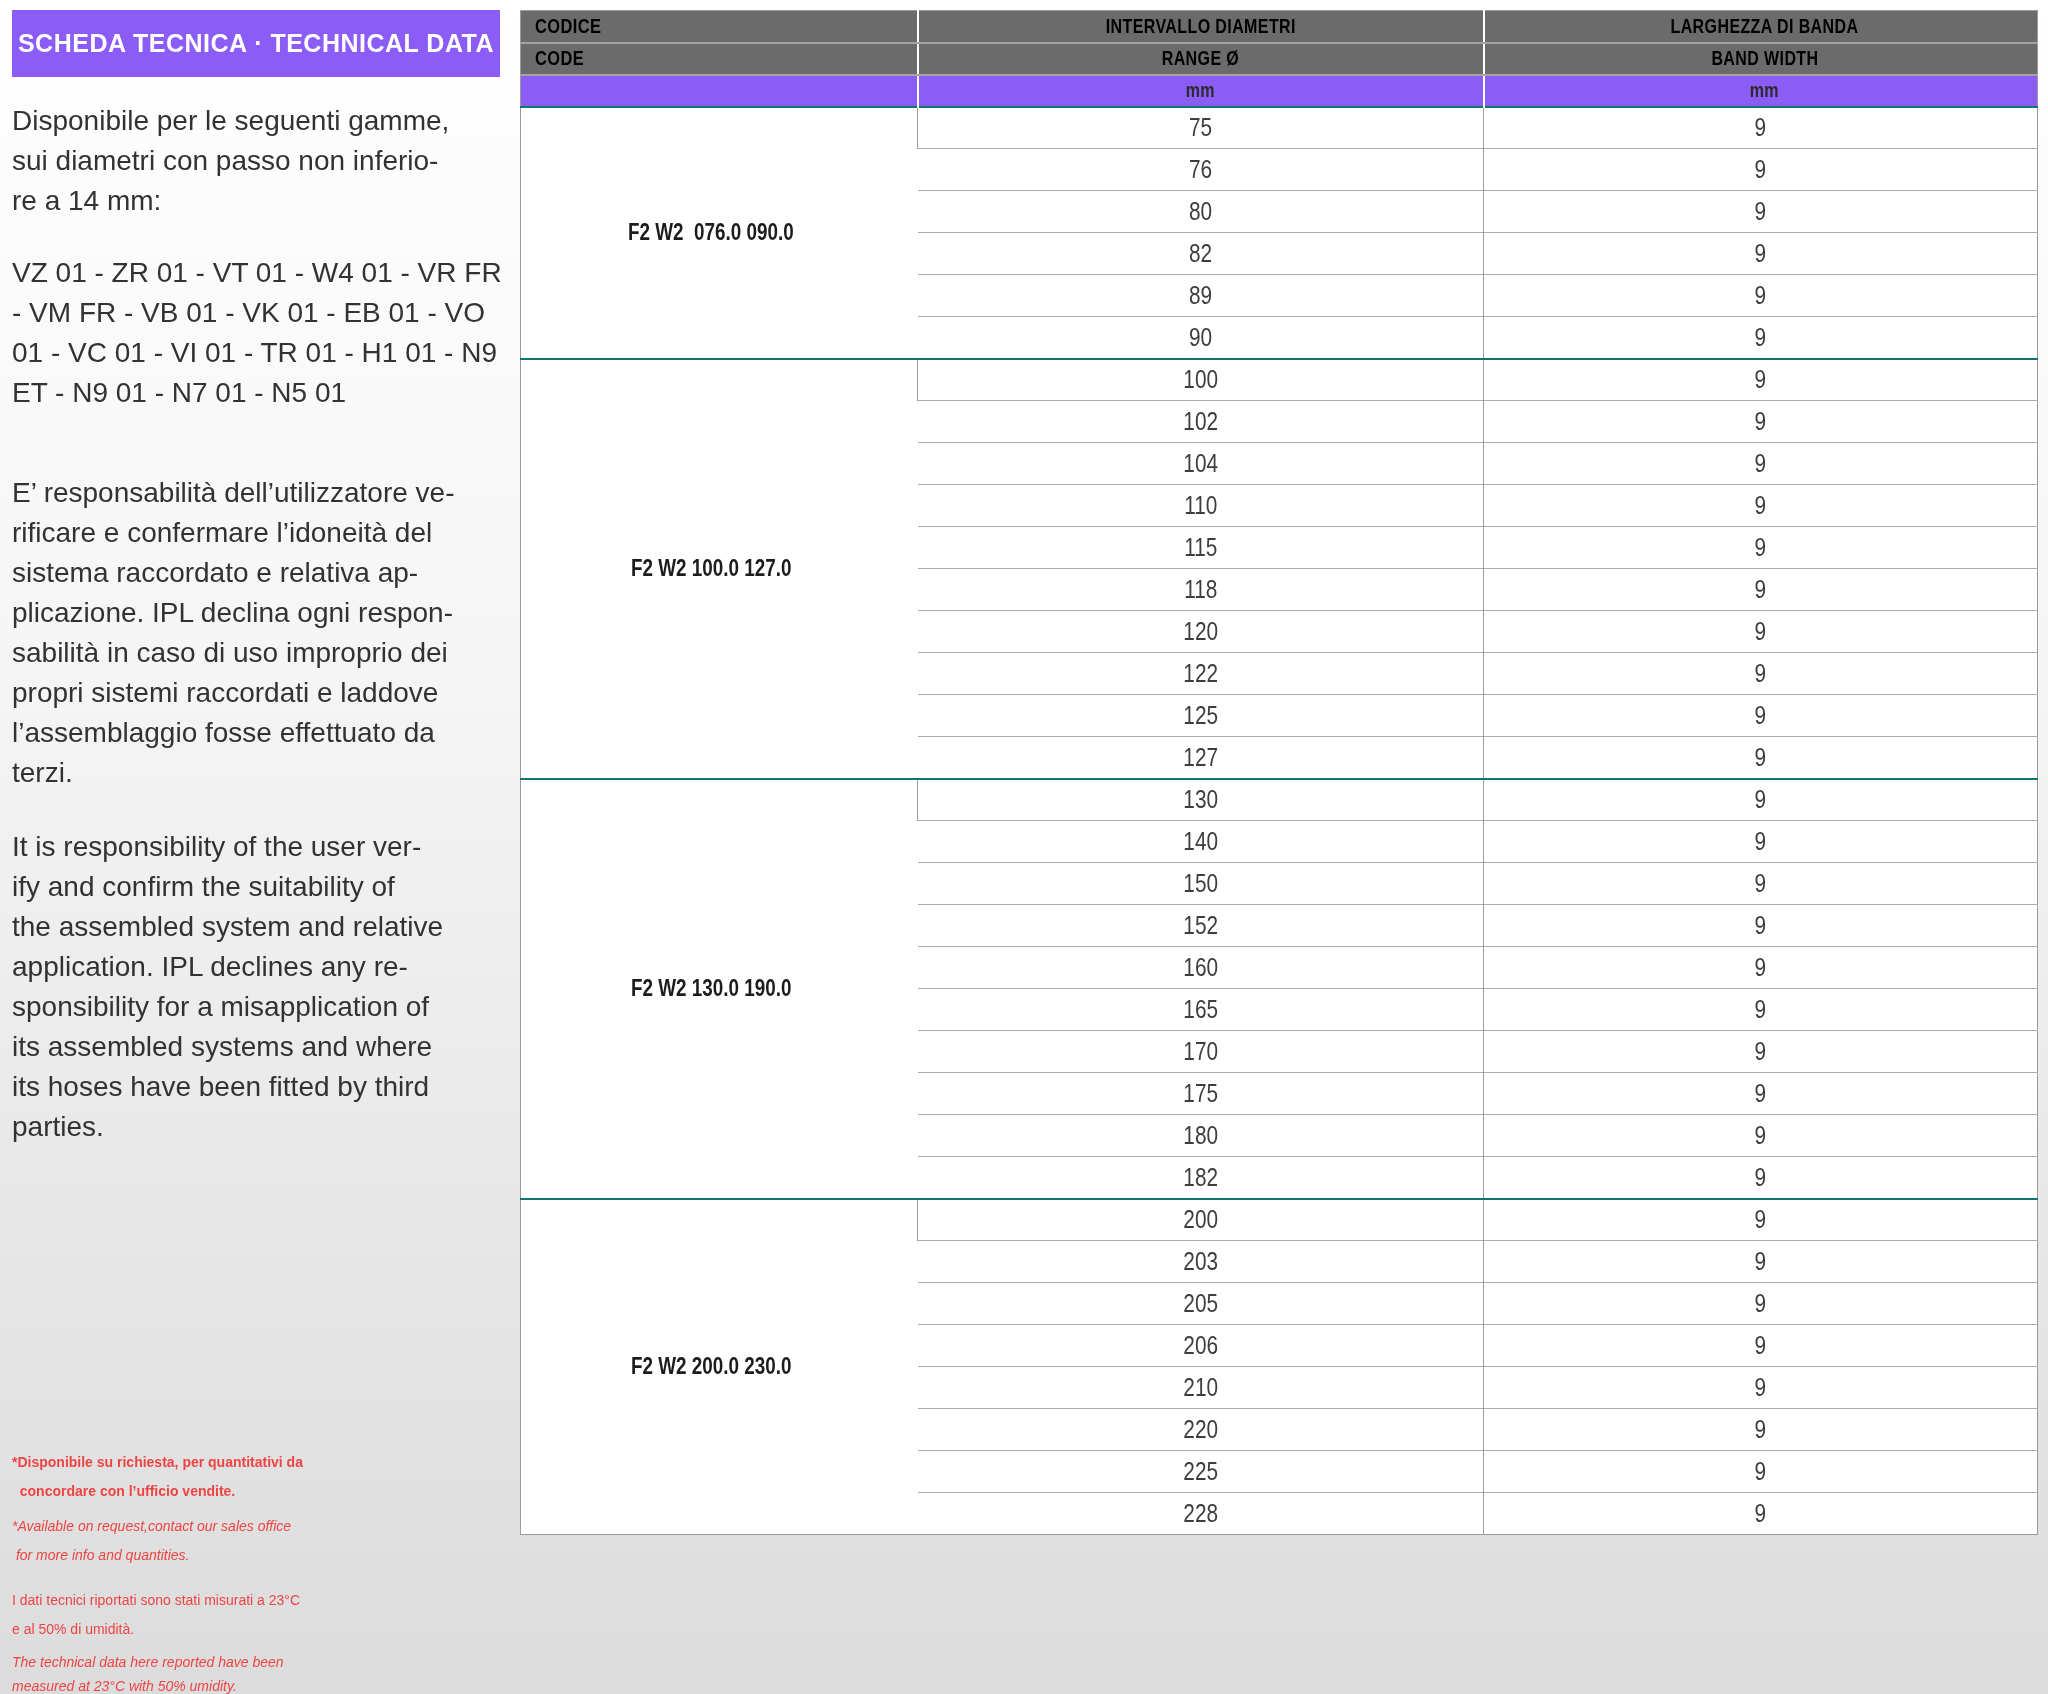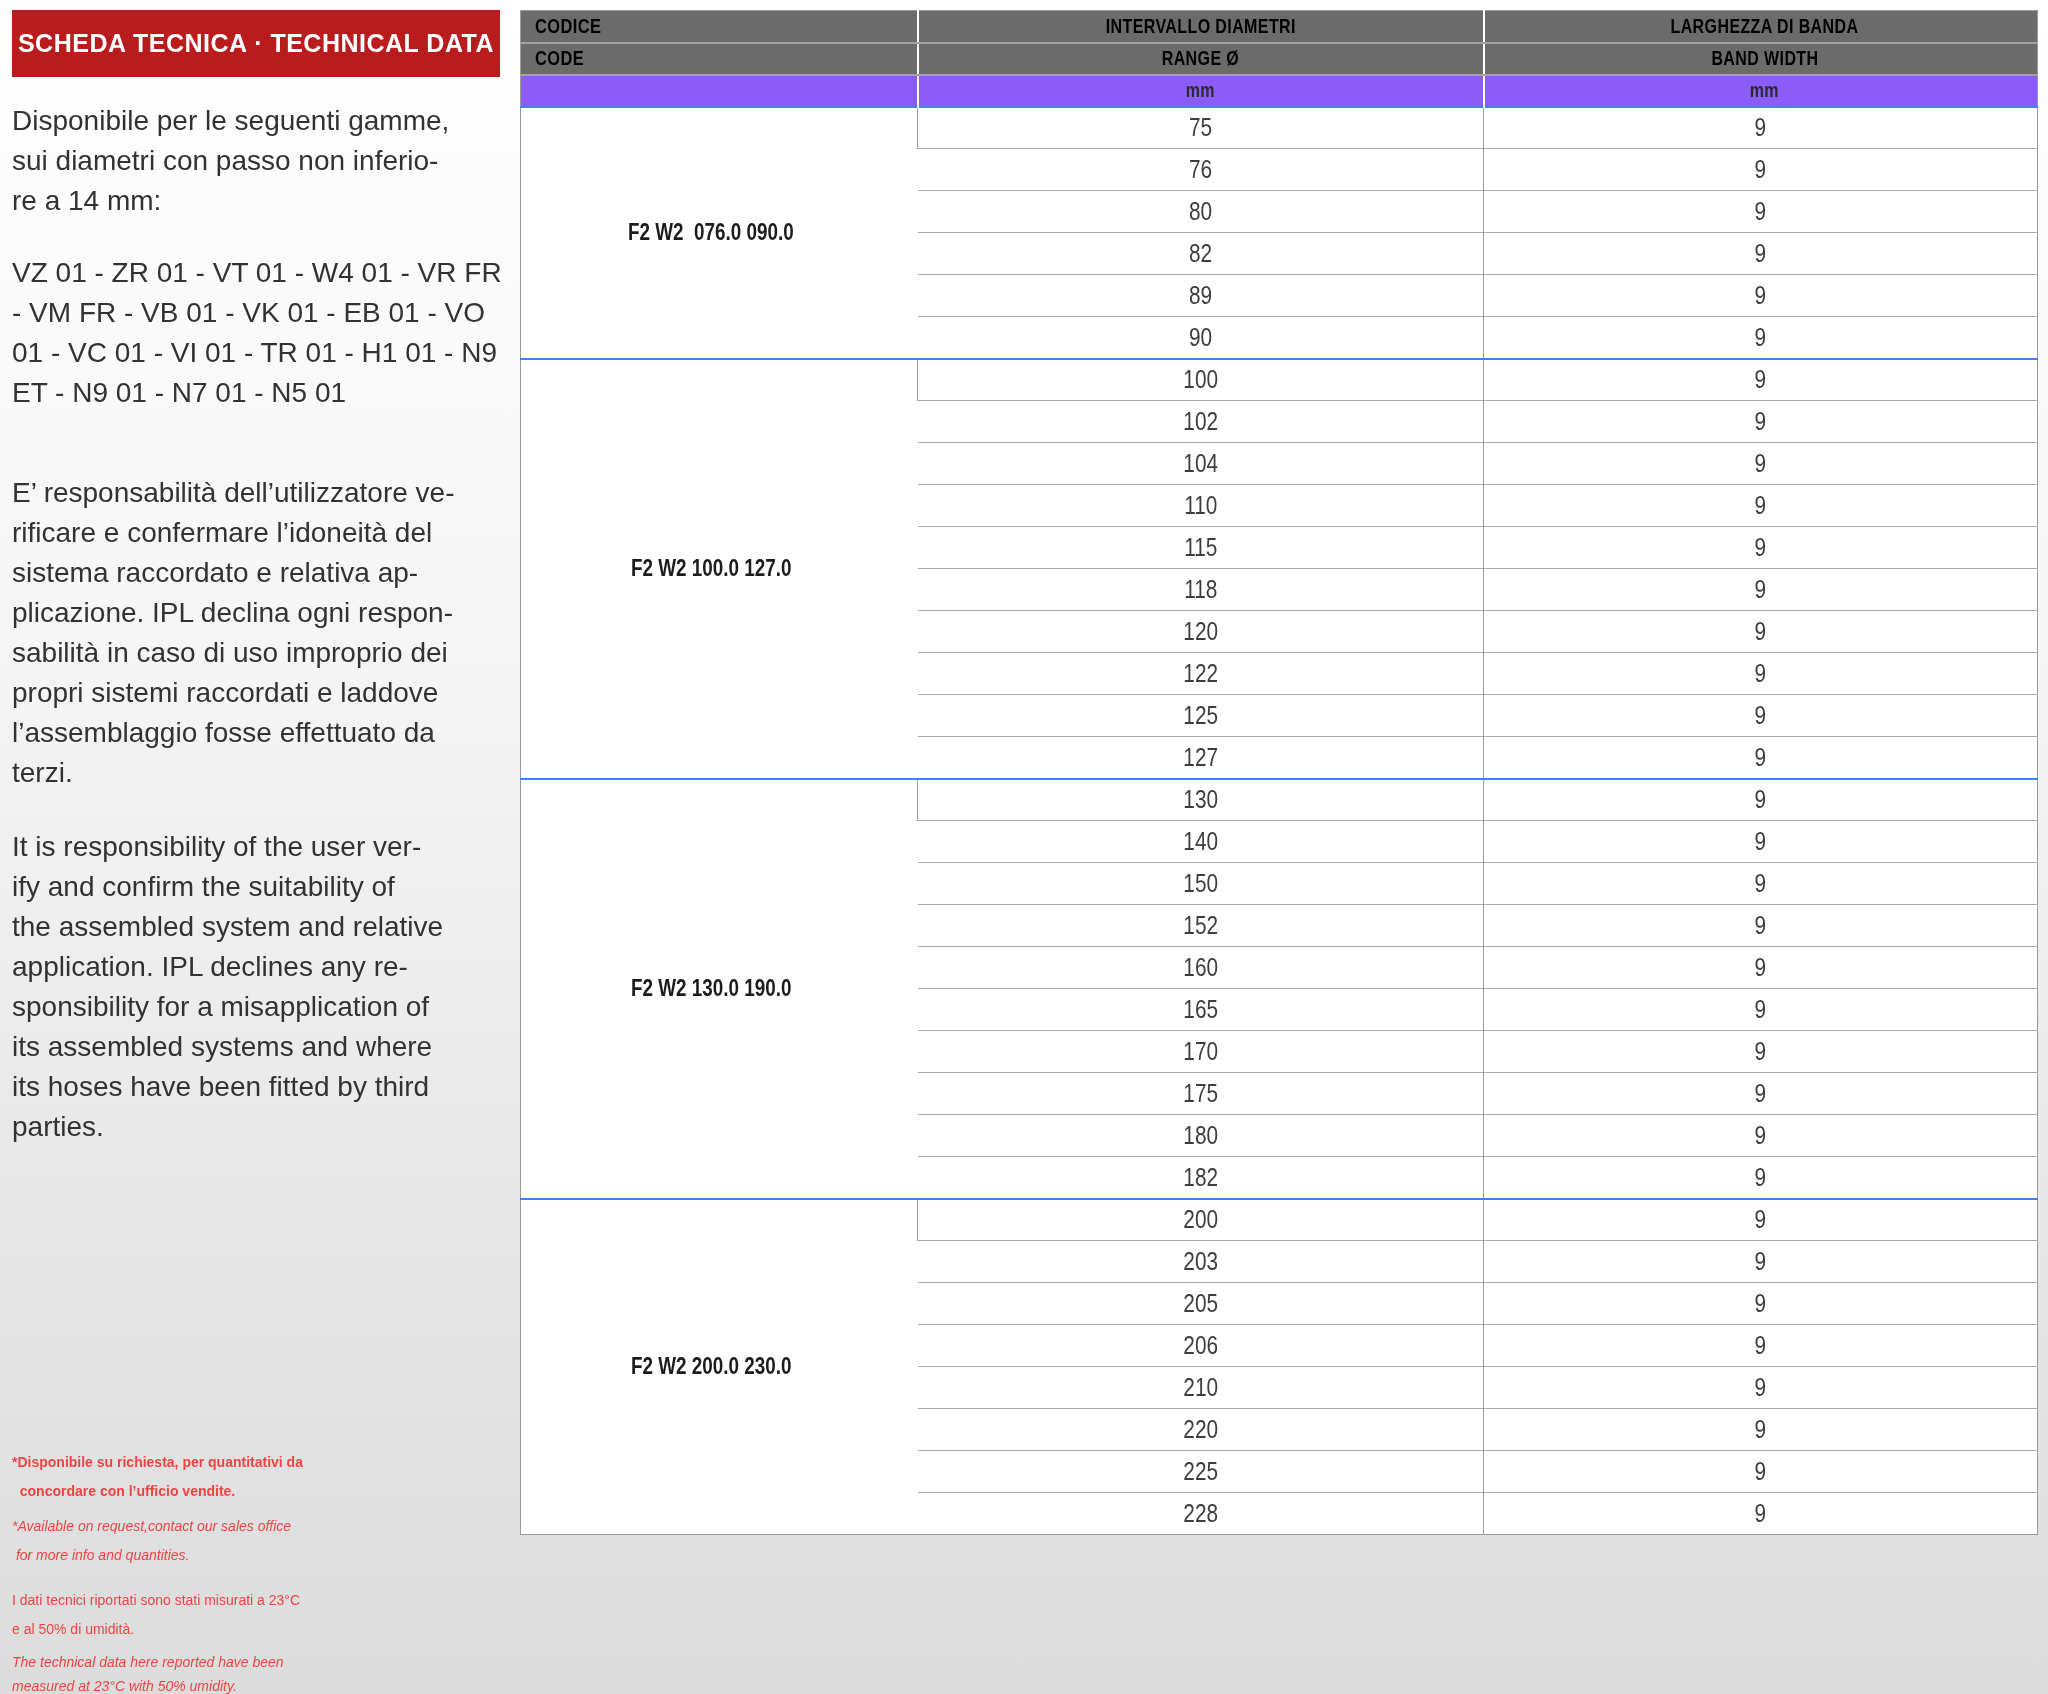--- a/index.html
+++ b/index.html
@@ -8,21 +8,21 @@
     width: 2048px; height: 1694px;
     position: relative; overflow: hidden;
     background: linear-gradient(180deg, #ffffff 0%, #f5f5f5 40%, #e7e7e7 72%, #dcdcdc 100%);
     font-family: "Liberation Sans", "DejaVu Sans", sans-serif;
     color: #323232;
   }
 
   
   .info-panel { position: absolute; left: 12px; top: 10px; width: 488px; }
   .panel-title {
-    background: #b91c1c; color: #ffffff;
+    background: #8b5cf6; color: #ffffff;
     height: 67px; display: flex; align-items: center; justify-content: center;
     font-size: 25px; font-weight: bold; letter-spacing: 0.5px;
   }
   .para {
     margin: 0; white-space: pre; color: #323232;
     font-size: 28px; line-height: 40px;
   }
   .p-intro-it   { margin-top: 24px; }
   .p-intro-en   { margin-top: 28px; font-style: italic; }
   .p-ranges     { margin-top: 32px; }
@@ -57,21 +57,21 @@
   }
   .specs tbody td {
     height: 42px; padding: 0;
     border-top: 1px solid #ababab;
     border-left: 1px solid #9e9e9e;
     text-align: center; vertical-align: middle;
     font-size: 26px; color: #3d3d3d;
     background: #ffffff;
   }
   .specs tbody td:first-child { border-left: none; }
-  .specs tbody tr.group-start td { border-top: 2px solid #3b82f6; }
+  .specs tbody tr.group-start td { border-top: 2px solid #0f766e; }
   .specs tbody td.code-cell {
     text-align: center; padding-left: 20px;
     font-size: 23px; font-weight: bold; color: #1c1c1c;
   }
   
   .cond { display: inline-block; transform: scaleX(0.8); transform-origin: 50% 50%; white-space: pre; }
   .cond-left { display: inline-block; transform: scaleX(0.82); transform-origin: 0 50%; white-space: pre; }
 </style>
 </head>
 <body>

